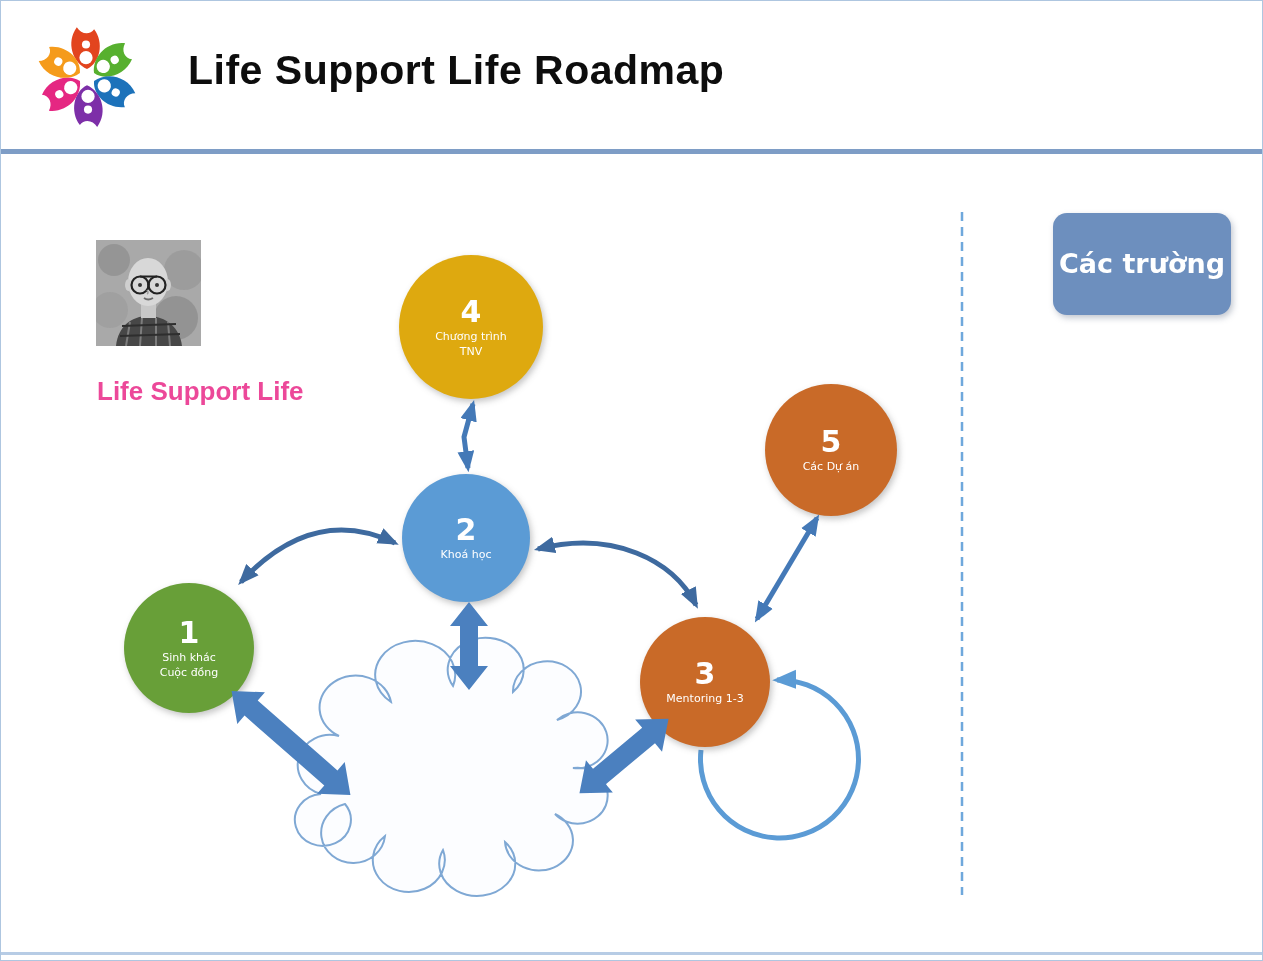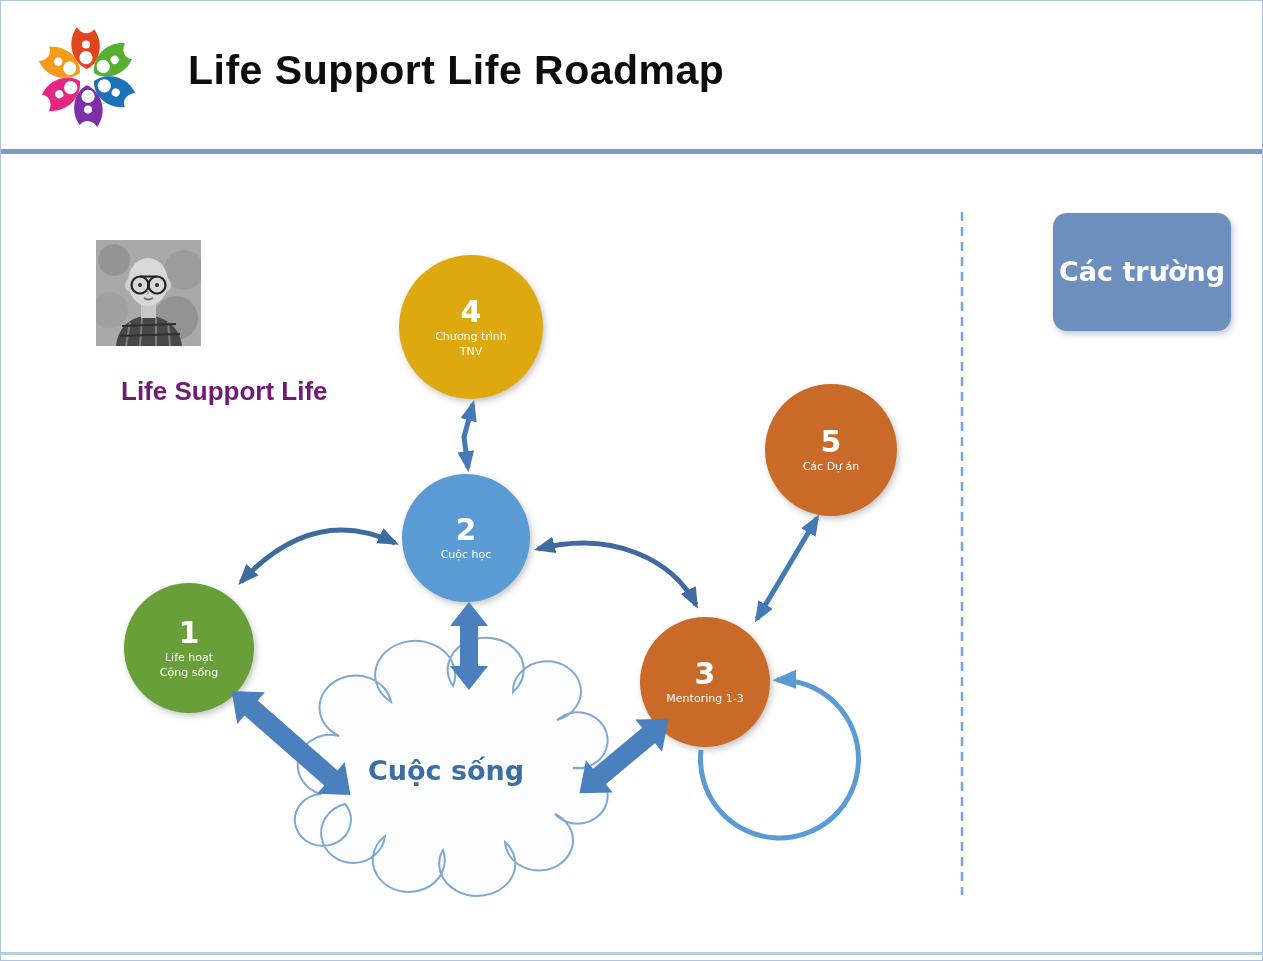--- a/index.html
+++ b/index.html
@@ -14,37 +14,37 @@
          font-size:41px;font-weight:700;color:#0d0d0d;letter-spacing:.5px;white-space:nowrap;}
   .header-sep{position:absolute;left:0;top:148px;width:100%;height:5px;background:#7E9DC6;}
   
   .main{position:absolute;left:0;top:153px;width:1261px;height:800px;}
   .layer{position:absolute;left:0;top:0;width:1261px;height:800px;pointer-events:none;}
   .layer1{z-index:1;} .layer2{z-index:3;}
   
   .photo{position:absolute;left:95px;top:86px;width:105px;height:106px;z-index:2;}
   .brand{position:absolute;left:96px;top:222px;width:260px;z-index:2;
          font-family:"Liberation Sans","DejaVu Sans",sans-serif;
-         font-size:26px;font-weight:700;color:#701a75;margin-left:24px;}
+         font-size:26px;font-weight:700;color:#ec4899;}
   
   .node{position:absolute;border-radius:50%;display:flex;flex-direction:column;
         justify-content:center;align-items:center;color:#fff;text-align:center;z-index:2;
         box-shadow:2px 3px 6px rgba(90,90,90,.35);}
   .node .num{font-size:30px;font-weight:700;line-height:1.1;margin-bottom:2px;}
   .node .line{font-size:11px;line-height:1.3;}
   .n1{left:123px;top:429px;width:130px;height:130px;background:#689F38;}
   .n2{left:401px;top:320px;width:128px;height:128px;background:#5B9BD5;}
   .n3{left:639px;top:463px;width:130px;height:130px;background:#C96A28;}
   .n4{left:398px;top:101px;width:144px;height:144px;background:#DEA90F;}
   .n5{left:764px;top:230px;width:132px;height:132px;background:#C96A28;}
   
   .cloud-label{position:absolute;left:335px;top:601px;width:220px;z-index:2;text-align:center;
                font-size:27px;font-weight:700;color:#3B6EA5;}
   
-  .side-box{position:absolute;left:1052px;top:59px;width:178px;height:118px;z-index:2;
+  .side-box{position:absolute;left:1052px;top:59px;width:178px;height:102px;z-index:2;
             background:#6D8FBE;border-radius:14px;box-shadow:2px 3px 6px rgba(120,130,150,.45);
             display:flex;flex-direction:column;justify-content:center;align-items:center;
             color:#fff;font-size:27px;font-weight:700;line-height:1.35;text-align:center;}
   
   .footer-line{position:absolute;left:0;top:951px;width:100%;height:3px;background:#B7CCE5;}
 </style>
 </head>
 <body>
 
 <div class="page">
@@ -131,42 +131,41 @@
       <line x1="52.5" y1="44.5" x2="52.5" y2="45.5" stroke="#222" stroke-width="2"></line>
       <circle cx="44" cy="45" r="2" fill="#333"></circle>
       <circle cx="61" cy="45" r="2" fill="#333"></circle>
       <path d="M48,58 Q52,61 57,58" stroke="#6b6b6b" stroke-width="1.8" fill="none"></path>
       <path d="M51,50 Q53,53 51,54" stroke="#9a9a9a" stroke-width="1.5" fill="none"></path>
     </svg>
     <div class="brand">Life Support Life</div>
 
     <div class="node n1">
       <span class="num">1</span>
-      <span class="line">Life hoạt</span>
-      <span class="line">Cộng sống</span>
+      <span class="line">Sinh khác</span>
+      <span class="line">Cuộc đồng</span>
     </div>
     <div class="node n2">
       <span class="num">2</span>
-      <span class="line">Cuộc học</span>
+      <span class="line">Khoá học</span>
     </div>
     <div class="node n3">
       <span class="num">3</span>
       <span class="line">Mentoring 1-3</span>
     </div>
     <div class="node n4">
       <span class="num">4</span>
       <span class="line">Chương trình</span>
       <span class="line">TNV</span>
     </div>
     <div class="node n5">
       <span class="num">5</span>
       <span class="line">Các Dự án</span>
     </div>
 
-    <div class="cloud-label">Cuộc sống</div>
 
     <div class="side-box">
       <span>Các trường</span>
     </div>
 
     <svg class="layer layer2" viewBox="0 0 1261 800">
       <defs>
         <marker id="ah-dark" viewBox="0 0 10 8" refX="8" refY="4" markerWidth="21" markerHeight="17" markerUnits="userSpaceOnUse" orient="auto-start-reverse">
             <path d="M0,0 L10,4 L0,8 Z" fill="#3E6A9F"></path>
           </marker>

